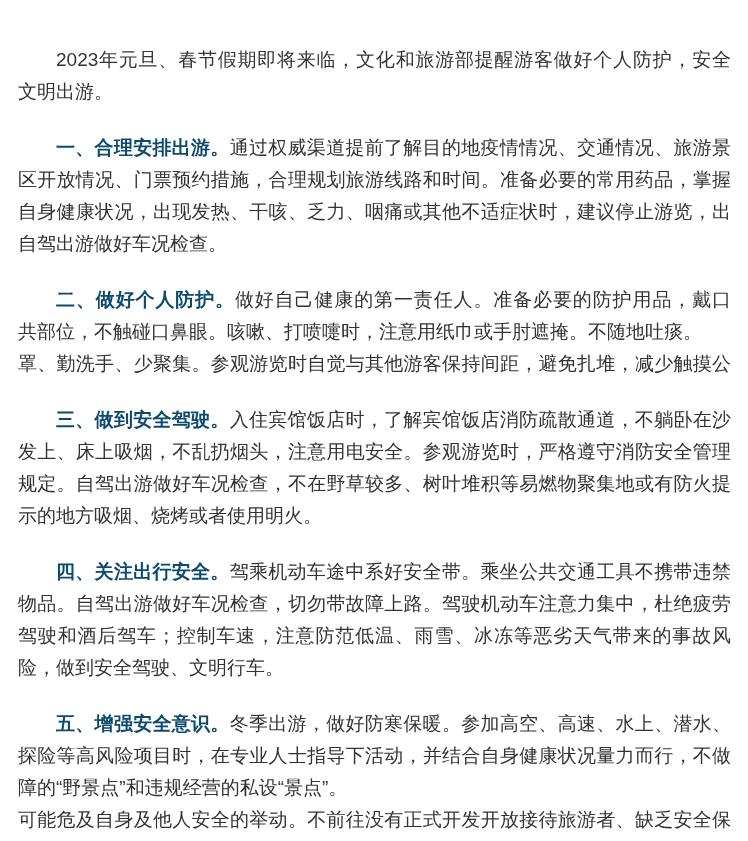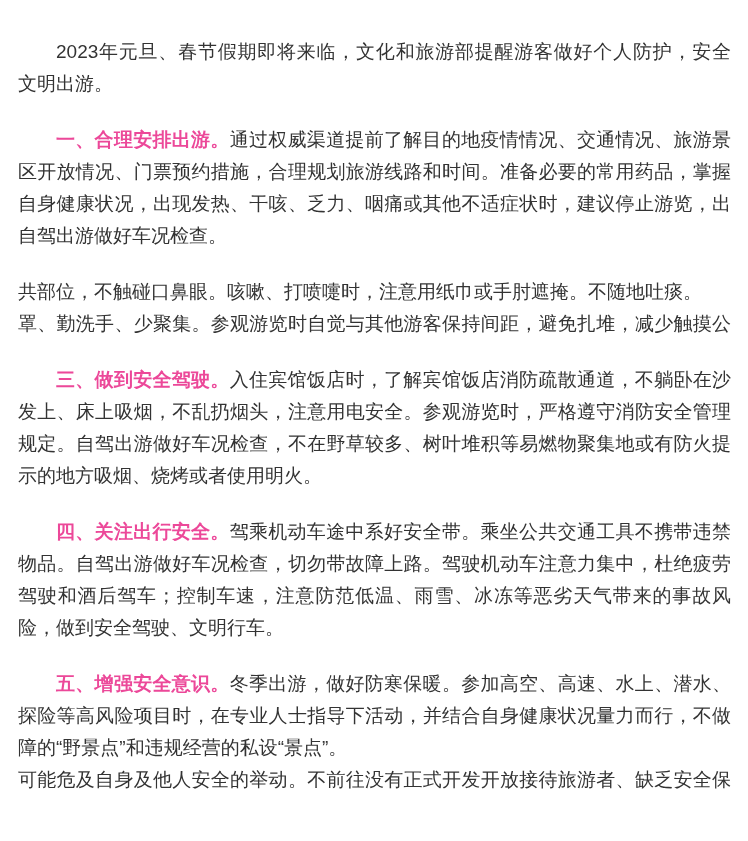--- a/index.html
+++ b/index.html
@@ -10,59 +10,60 @@
     width: 748px;
     height: 841px;
     background: #ffffff;
     overflow: hidden;
     font-family: "Liberation Sans", sans-serif;
   }
   .article {
     padding: 28px 17px 0 18px; 
   }
   .para {
-    margin: 8px 0 24px 0;
+    margin: 16px 0 24px 0;
   }
   .line {
     font-size: 19px;
     line-height: 32px;
     height: 32px;
     color: #333333;
     text-align: justify;
     text-align-last: justify;
     white-space: nowrap;
     overflow: hidden;
   }
   .line.first {
     text-indent: 2em;
   }
   .line.plast {
     text-align-last: left;
   }
   .line b {
     font-weight: 700;
-    color: #ec4899;
+    color: #0c4a6e;
   }
 </style>
 </head>
 <body>
 
 <main class="page">
   <article class="article">
       <div class="para">
         <div class="line first">2023年元旦、春节假期即将来临，文化和旅游部提醒游客做好个人防护，安全</div>
         <div class="line plast">文明出游。</div>
       </div>
       <div class="para">
         <div class="line first"><b>一、合理安排出游。</b>通过权威渠道提前了解目的地疫情情况、交通情况、旅游景</div>
         <div class="line">区开放情况、门票预约措施，合理规划旅游线路和时间。准备必要的常用药品，掌握</div>
         <div class="line">自身健康状况，出现发热、干咳、乏力、咽痛或其他不适症状时，建议停止游览，出</div>
         <div class="line plast">自驾出游做好车况检查。</div>
       </div>
       <div class="para">
+        <div class="line first"><b>二、做好个人防护。</b>做好自己健康的第一责任人。准备必要的防护用品，戴口</div>
         <div class="line plast">共部位，不触碰口鼻眼。咳嗽、打喷嚏时，注意用纸巾或手肘遮掩。不随地吐痰。</div>
         <div class="line">罩、勤洗手、少聚集。参观游览时自觉与其他游客保持间距，避免扎堆，减少触摸公</div>
       </div>
       <div class="para">
         <div class="line first"><b>三、做到安全驾驶。</b>入住宾馆饭店时，了解宾馆饭店消防疏散通道，不躺卧在沙</div>
         <div class="line">发上、床上吸烟，不乱扔烟头，注意用电安全。参观游览时，严格遵守消防安全管理</div>
         <div class="line">规定。自驾出游做好车况检查，不在野草较多、树叶堆积等易燃物聚集地或有防火提</div>
         <div class="line plast">示的地方吸烟、烧烤或者使用明火。</div>
       </div>
       <div class="para">

